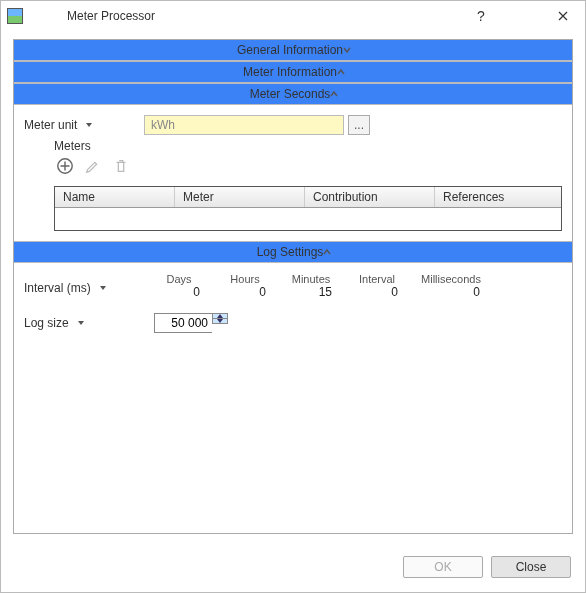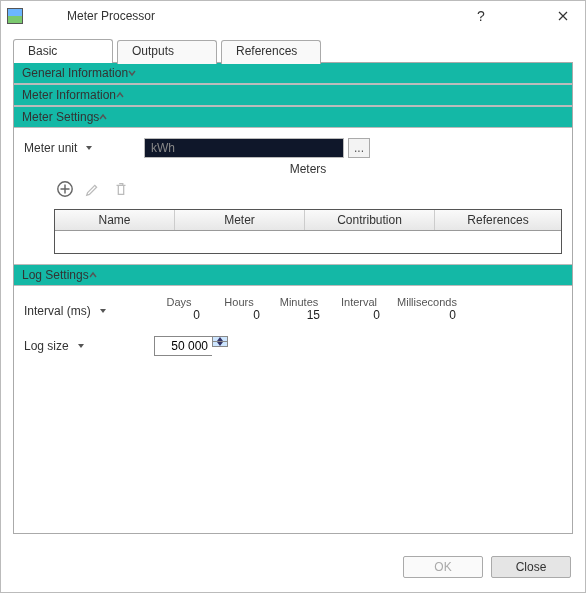--- a/index.html
+++ b/index.html
@@ -9,43 +9,43 @@
   .titlebar .appicon { width: 16px; height: 16px; margin-right: 6px; background: linear-gradient(to bottom, #6cb6ff 0 50%, #7bc96f 50% 100%); border: 1px solid #555; }
   .titlebar .title { flex: 1; color: #333; }
   .titlebar .ctrl { width: 44px; height: 30px; display: flex; align-items: center; justify-content: center; color: #333; cursor: default; }
   .titlebar .ctrl svg { width: 10px; height: 10px; }
   .titlebar .help { font-size: 14px; }
   .content { flex: 1; padding: 8px 12px 12px 12px; display: flex; flex-direction: column; }
   .tabs { display: flex; gap: 0; margin-bottom: -1px; position: relative; z-index: 2; }
   .tab { border: 1px solid #aaa; border-bottom: none; padding: 4px 14px 5px 14px; background: #fff; border-radius: 3px 3px 0 0; margin-right: 4px; color: #333; min-width: 100px; text-align: left; }
   .tab.inactive { background: #f9f9f9; position: relative; top: 1px; padding-top: 3px; padding-bottom: 4px; }
   .panel { border: 1px solid #aaa; flex: 1; display: flex; flex-direction: column; overflow: hidden; }
-  .section-hdr { display: flex; align-items: center; justify-content: flex-start; border-top: 1px solid #bbb; border-bottom: 1px solid #bbb; padding: 3px 6px 3px 8px; background: #14b8a6; color: #333; }
+  .section-hdr { display: flex; align-items: center; justify-content: center; border-top: 1px solid #bbb; border-bottom: 1px solid #bbb; padding: 3px 6px 3px 8px; background: #3b82f6; color: #333; }
   .section-hdr:first-child { border-top: none; }
   .section-hdr .chev { display: flex; }
   .section-body { padding: 6px 10px 10px 10px; }
   .row { display: flex; align-items: center; margin: 4px 0; }
   .row-label { display: flex; align-items: center; width: 90px; color: #333; gap: 4px; }
   .dd-arrow { margin-left: 4px; }
   .dd-arrow svg, .chev svg { width: 8px; height: 8px; }
   .dropdown { display: flex; align-items: center; border: 1px solid #aaa; background: #f3f3f3; color: #888; height: 20px; width: 210px; border-radius: 2px; }
   .dropdown span { flex: 1; padding: 0 6px; }
   .dropdown .ddbtn { width: 18px; display: flex; align-items: center; justify-content: center; }
-  .textinput { border: 1px solid #bbb; background: #0f172a; color: #888; height: 20px; padding: 0 6px; width: 200px; display: flex; align-items: center; }
+  .textinput { border: 1px solid #bbb; background: #fef9c3; color: #888; height: 20px; padding: 0 6px; width: 200px; display: flex; align-items: center; }
   .ellipsis-btn { border: 1px solid #aaa; background: #f3f3f3; width: 22px; height: 20px; display: flex; align-items: center; justify-content: center; margin-left: 4px; color: #555; }
-  .meters-sub { margin-left: 30px; text-align: center; }
+  .meters-sub { margin-left: 30px; }
   .meters-title { color: #333; margin-bottom: 4px; }
   .iconrow { display: flex; gap: 10px; align-items: center; margin: 4px 0 8px 2px; }
   .iconrow svg { width: 18px; height: 18px; }
   .grid { border: 1px solid #555; }
   .grid-head { display: flex; background: linear-gradient(#fafafa, #e7e7e7); border-bottom: 1px solid #999; }
   .grid-head .col { padding: 3px 8px; border-right: 1px solid #ccc; color: #333; }
   .grid-head .col:last-child { border-right: none; }
   .grid-body { height: 22px; background: #fff; }
-  .interval-block { display: flex; gap: 10px; margin-left: 0; align-items: flex-end; }
+  .interval-block { display: flex; gap: 16px; margin-left: 0; align-items: flex-end; }
   .ivcol { width: 50px; text-align: right; }
   .ivcol.wide { width: 66px; }
   .ivcol .ivlabel { color: #555; font-size: 11px; text-align: center; }
   .ivcol .ivval { color: #222; padding-right: 4px; }
   .spin { display: flex; align-items: flex-start; height: 20px; }
   .spin input { width: 58px; border: 1px solid #888; border-right: none; padding: 0 4px; text-align: right; height: 20px; outline: none; }
   .spin .arrows { display: flex; flex-direction: column; border: 1px solid #888; width: 16px; background: #cde6ff; }
   .spin .arrows div { flex: 1; display: flex; align-items: center; justify-content: center; }
   .spin .arrows div:first-child { border-bottom: 1px solid #888; }
   .spin .arrows svg { width: 6px; height: 4px; }
@@ -63,25 +63,20 @@
     <div class="title">Meter Processor</div>
     <div class="ctrl help">?</div>
     <div class="ctrl">
       <svg viewBox="0 0 10 10">
           <path d="M1 1 L9 9 M9 1 L1 9" stroke="#333" stroke-width="1.2"></path>
         </svg>
     </div>
   </div>
 
   <div class="content">
-    <div class="tabs">
-      <div class="tab">Basic</div>
-      <div class="tab inactive">Outputs</div>
-      <div class="tab inactive">References</div>
-    </div>
 
     <div class="panel">
 
       <div class="section-hdr">
         <span>General Information</span>
         <span class="chev">
             <svg viewBox="0 0 8 8">
               <path d="M1 2 L4 6 L7 2" fill="none" stroke="#555" stroke-width="1.4"></path>
             </svg>
           </span>
@@ -90,21 +85,21 @@
       <div class="section-hdr">
         <span>Meter Information</span>
         <span class="chev">
             <svg viewBox="0 0 8 8">
               <path d="M1 6 L4 2 L7 6" fill="none" stroke="#555" stroke-width="1.4"></path>
             </svg>
           </span>
       </div>
 
       <div class="section-hdr">
-        <span>Meter Settings</span>
+        <span>Meter Seconds</span>
         <span class="chev">
             <svg viewBox="0 0 8 8">
               <path d="M1 6 L4 2 L7 6" fill="none" stroke="#555" stroke-width="1.4"></path>
             </svg>
           </span>
       </div>
       <div class="section-body">
         <div class="row">
           <div class="row-label" style="width:120px">
             <span>Meter unit</span>

